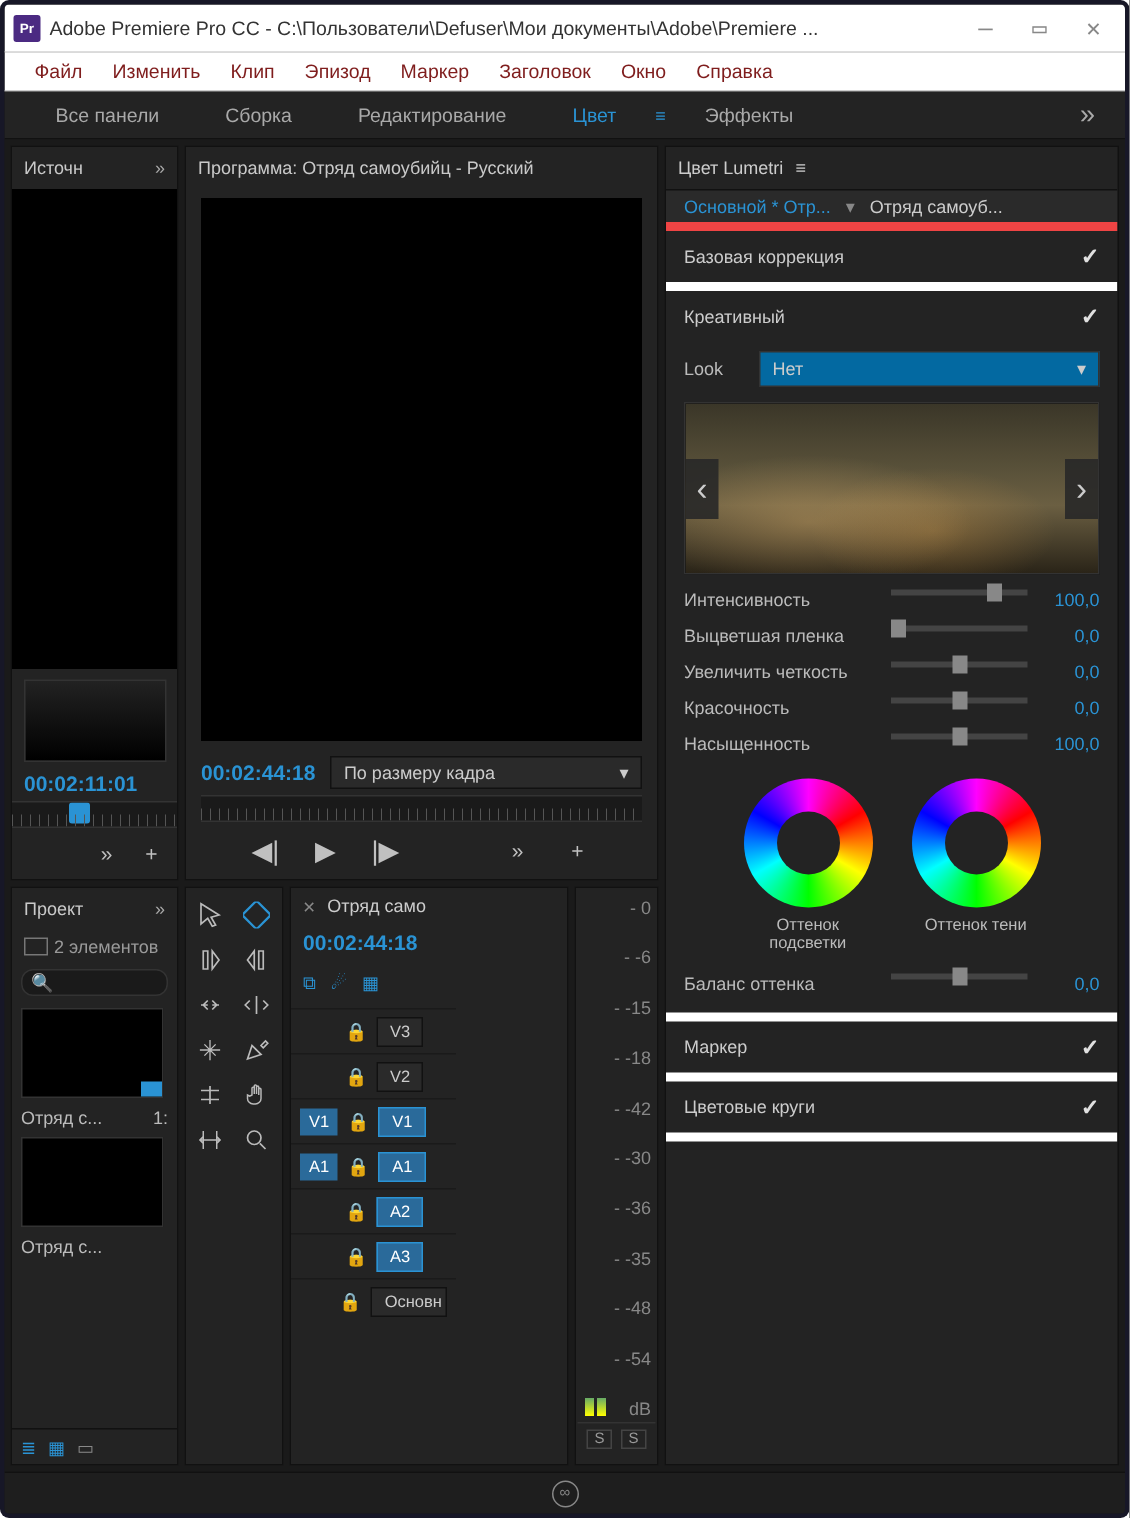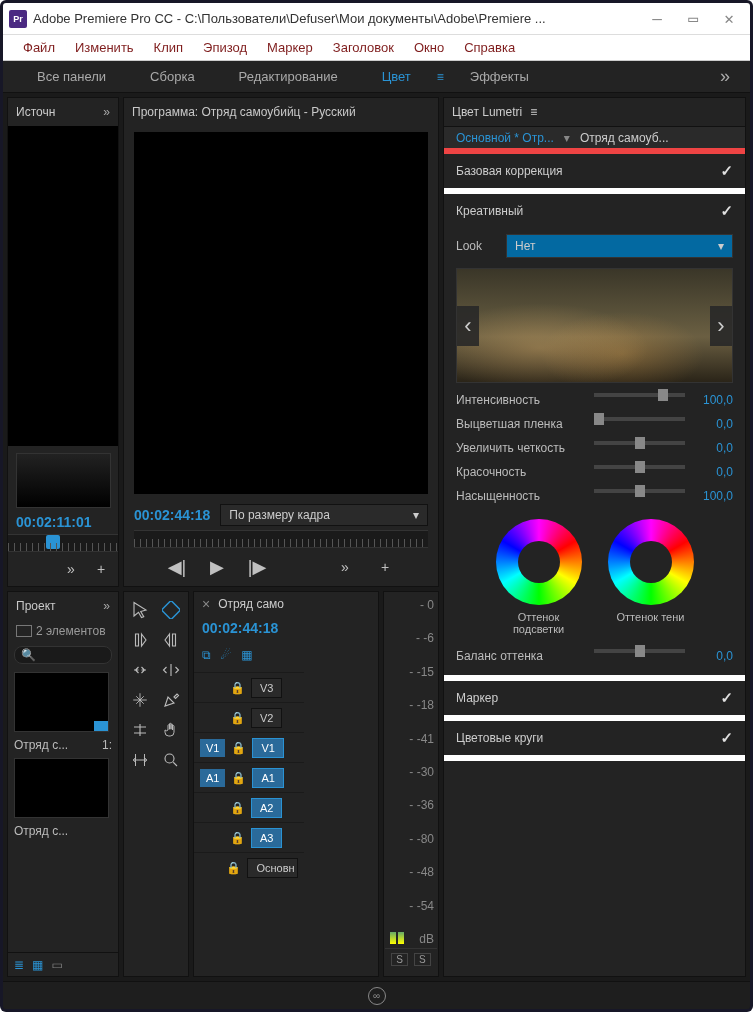--- a/index.html
+++ b/index.html
@@ -349,24 +349,24 @@
             </div>
           </div>
         </div>
 
         <div class="meters-panel">
           <div class="meter-scale">
             <span>- 0</span>
             <span>- -6</span>
             <span>- -15</span>
             <span>- -18</span>
-            <span>- -41</span>
+            <span>- -42</span>
             <span>- -30</span>
             <span>- -36</span>
-            <span>- -80</span>
+            <span>- -35</span>
             <span>- -48</span>
             <span>- -54</span>
             <span>dB</span>
             <div class="meter-bars">
                 <div></div>
                 <div></div>
               </div>
           </div>
           <div class="sync">
             <span class="s">S</span>

